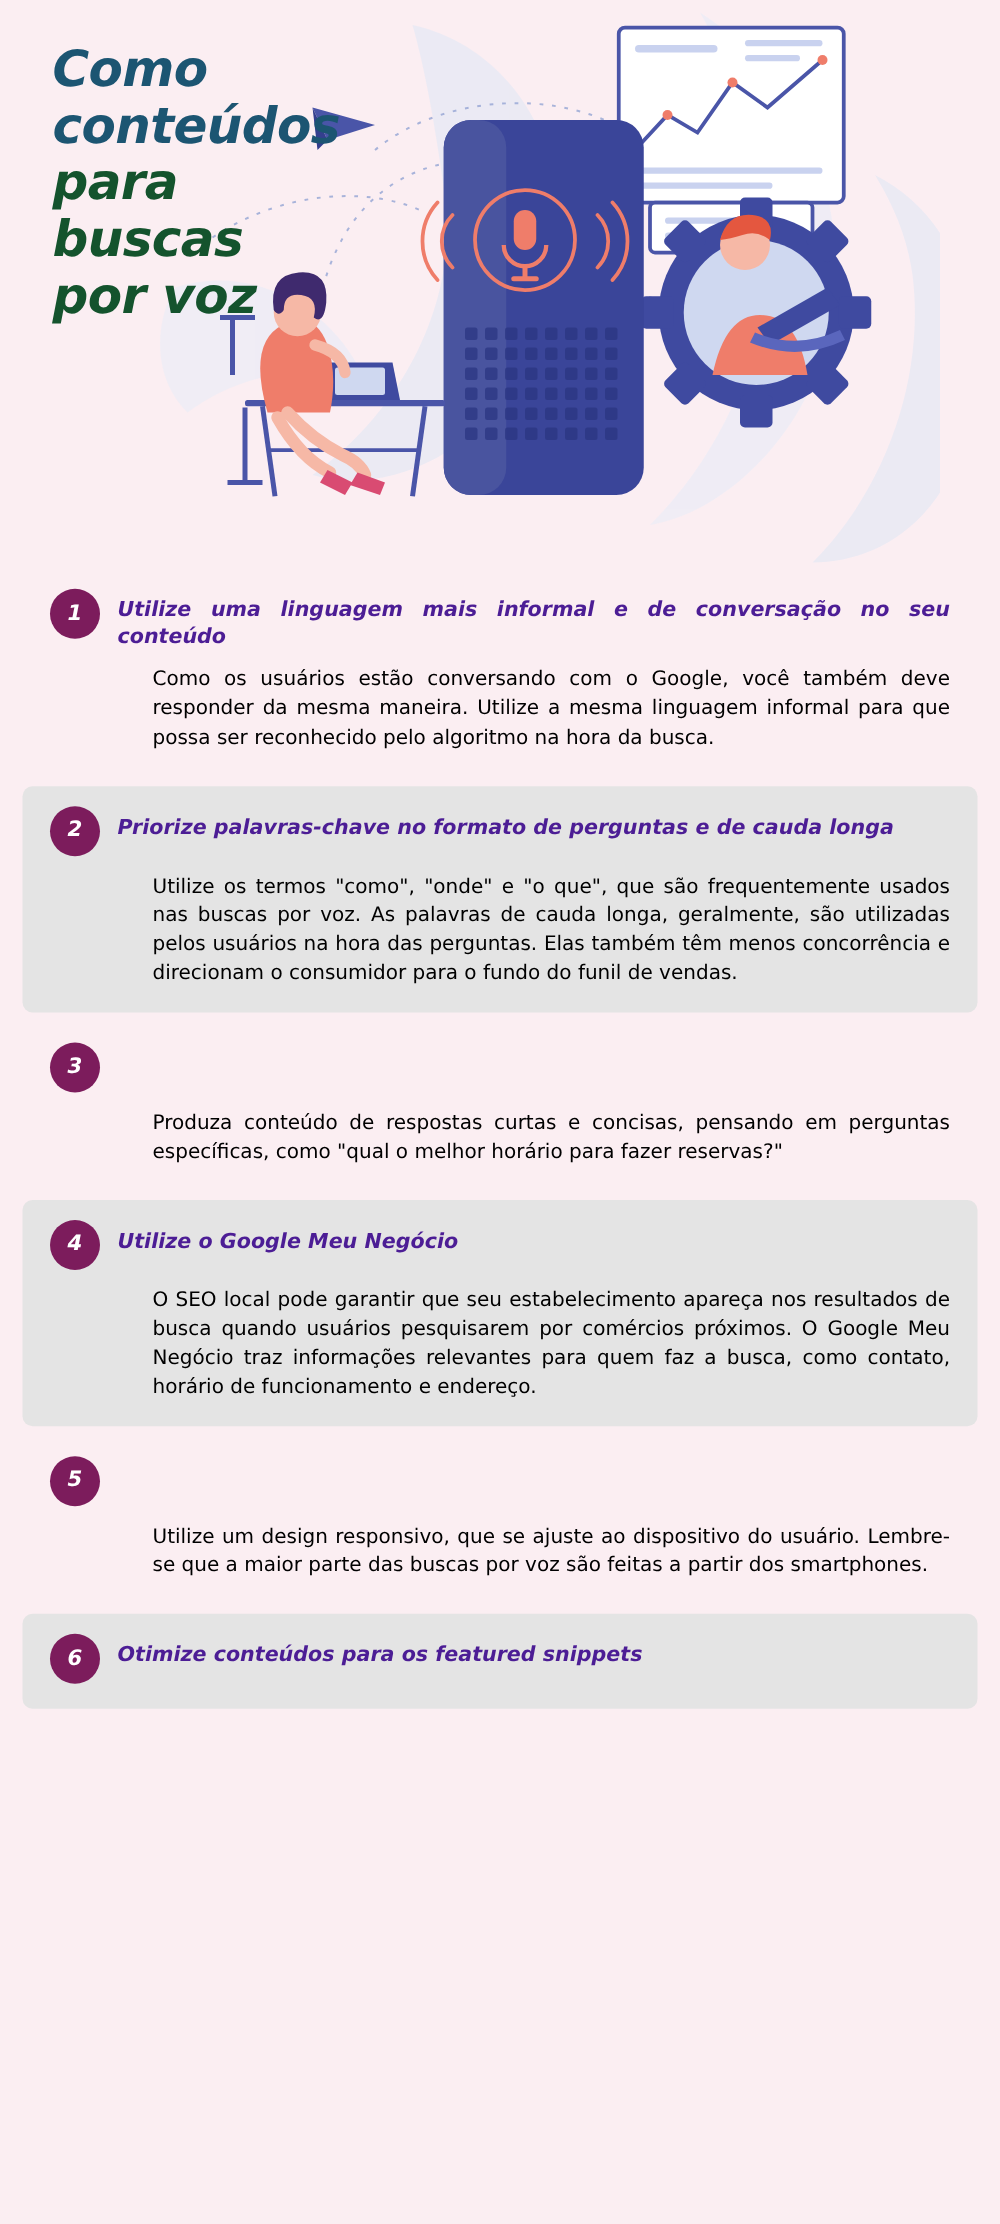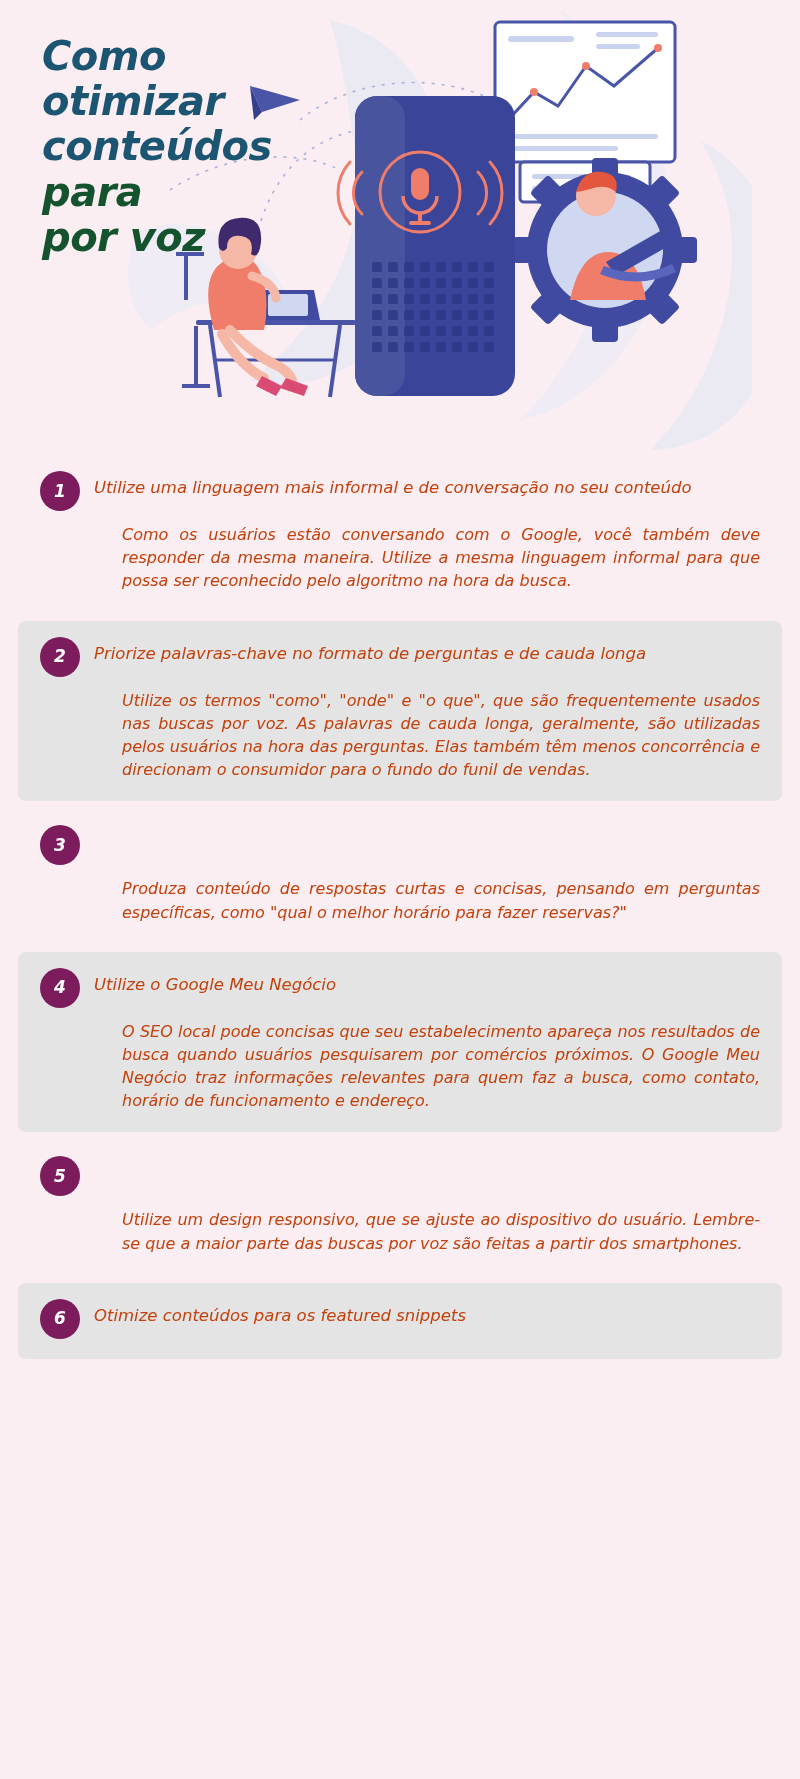--- a/index.html
+++ b/index.html
@@ -77,34 +77,33 @@
     display: flex;
     align-items: center;
     justify-content: center;
     font-size: 17px;
     font-weight: bold;
     font-style: italic;
     line-height: 1;
     margin-top: -2px;
   }
   .tip-title {
-    color: #c2410c;
+    color: #4c1d95;
     font-size: 16.5px;
-    font-weight: normal;
+    font-weight: bold;
     font-style: italic;
     line-height: 1.28;
     text-align: justify;
     padding-top: 4px;
     flex: 1 1 auto;
   }
   .tip-body {
     margin: 12px 0 0 82px;
-    color: #c2410c;
+    color: #000000;
     font-size: 16px;
-    font-style: italic;
     line-height: 1.45;
     text-align: justify;
   }
 </style>
 </head>
 <body>
 
 <div class="hero">
 
   <svg class="hero-art" viewBox="0 0 800 455" width="800" height="455" aria-hidden="true">
@@ -264,23 +263,23 @@
       <path d="M222 334 q 18 32 42 44" stroke="#f6b8a6" stroke-width="10" fill="none" stroke-linecap="round"></path>
       <path d="M286 378 l 22 8 l -4 10 l -24 -8 z" fill="#d94b72"></path>
       <path d="M262 376 l 20 10 l -6 10 l -20 -10 z" fill="#d94b72"></path>
 
       <path d="M252 276 q 22 6 24 22" stroke="#f6b8a6" stroke-width="9" fill="none" stroke-linecap="round"></path>
     </g>
   </svg>
 
   <div class="hero-title">
     <span class="l c-teal">Como</span>
-    <span class="l c-teal">otimizar</span>
     <span class="l c-teal">conteúdos</span>
     <span class="l c-plum">para</span>
+    <span class="l c-plum">buscas</span>
     <span class="l c-plum">por voz</span>
   </div>
 </div>
 
 <div class="tips">
 
   <div class="tip plain">
     <div class="tip-head">
       <div class="badge">1</div>
       <div class="tip-title">Utilize uma linguagem mais informal e de conversação no seu conteúdo</div>
@@ -301,21 +300,21 @@
       <div class="badge">3</div>
     </div>
     <div class="tip-body">Produza conteúdo de respostas curtas e concisas, pensando em perguntas específicas, como "qual o melhor horário para fazer reservas?"</div>
   </div>
 
   <div class="tip shaded">
     <div class="tip-head">
       <div class="badge">4</div>
       <div class="tip-title">Utilize o Google Meu Negócio</div>
     </div>
-    <div class="tip-body">O SEO local pode concisas que seu estabelecimento apareça nos resultados de busca quando usuários pesquisarem por comércios próximos. O Google Meu Negócio traz informações relevantes para quem faz a busca, como contato, horário de funcionamento e endereço.</div>
+    <div class="tip-body">O SEO local pode garantir que seu estabelecimento apareça nos resultados de busca quando usuários pesquisarem por comércios próximos. O Google Meu Negócio traz informações relevantes para quem faz a busca, como contato, horário de funcionamento e endereço.</div>
   </div>
 
   <div class="tip plain">
     <div class="tip-head">
       <div class="badge">5</div>
     </div>
     <div class="tip-body">Utilize um design responsivo, que se ajuste ao dispositivo do usuário. Lembre-se que a maior parte das buscas por voz são feitas a partir dos smartphones.</div>
   </div>
 
   <div class="tip shaded">

